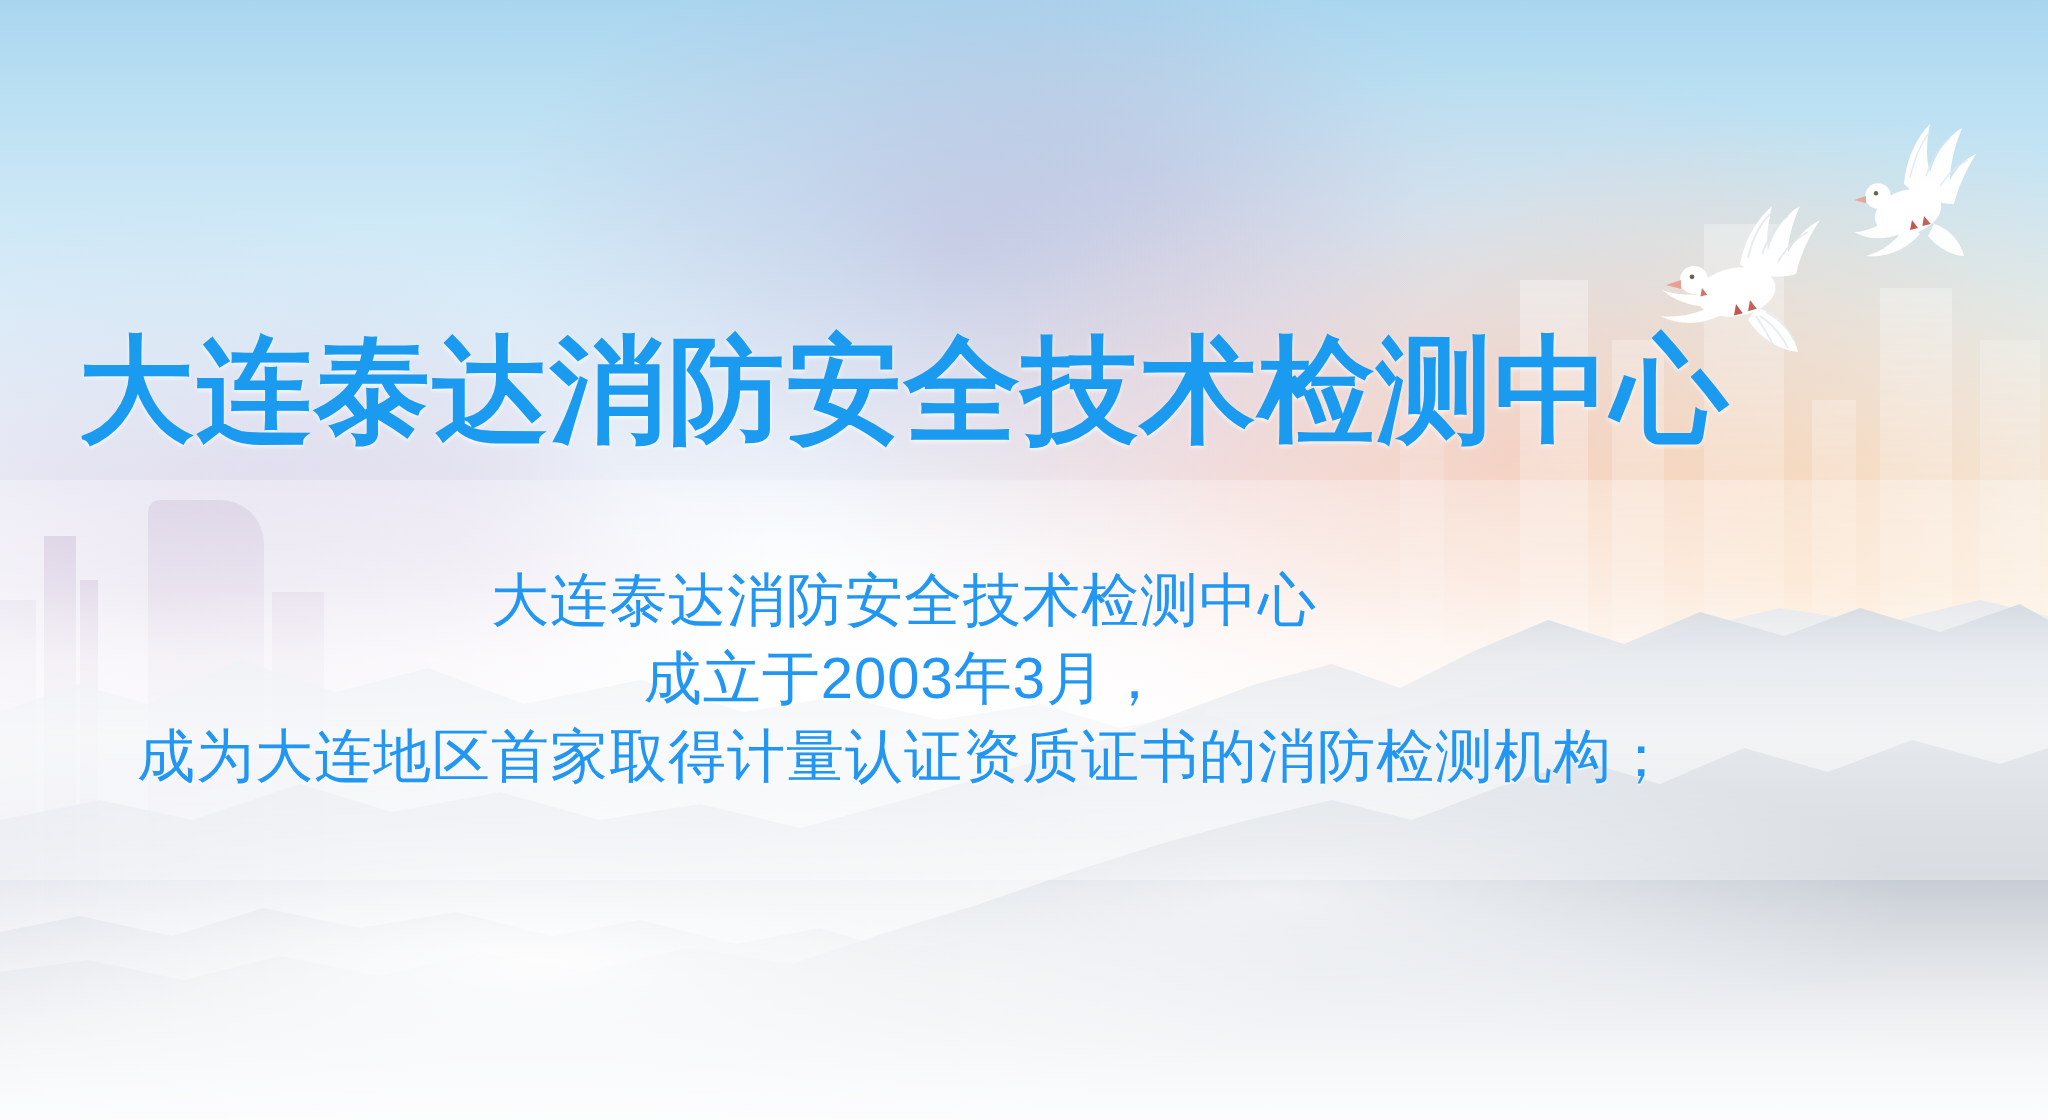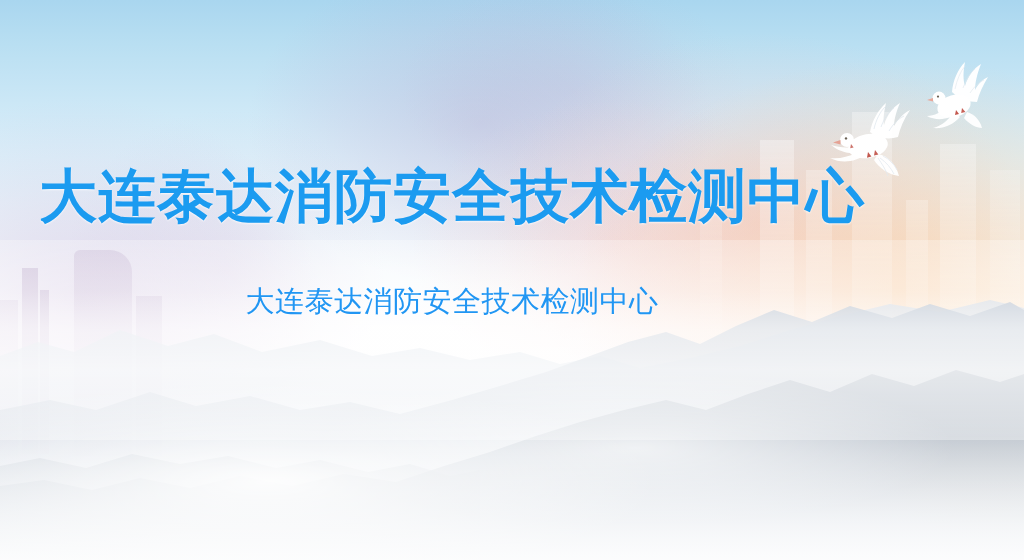--- a/index.html
+++ b/index.html
@@ -214,16 +214,18 @@
       </svg>
     </div>
   </div>
 
   <div class="content">
 
     <div class="title">大连泰达消防安全技术检测中心</div>
 
     <div class="body-text">
       <span class="body-line">大连泰达消防安全技术检测中心</span>
+      <span class="body-line">成立于2003年3月，</span>
+      <span class="body-line">成为大连地区首家取得计量认证资质证书的消防检测机构；</span>
     </div>
 
   </div>
 </div>
 
 </body></html>

